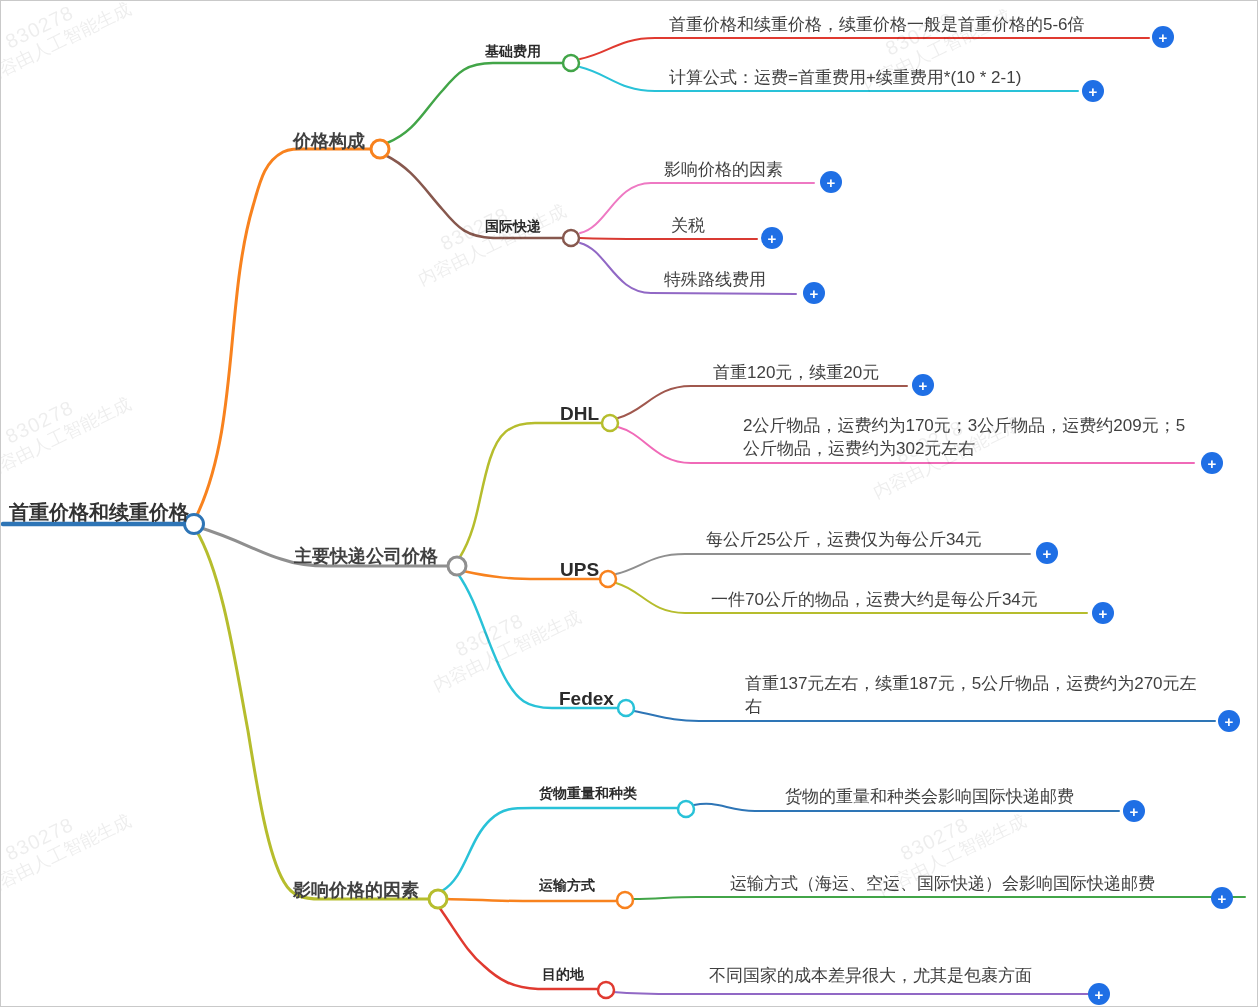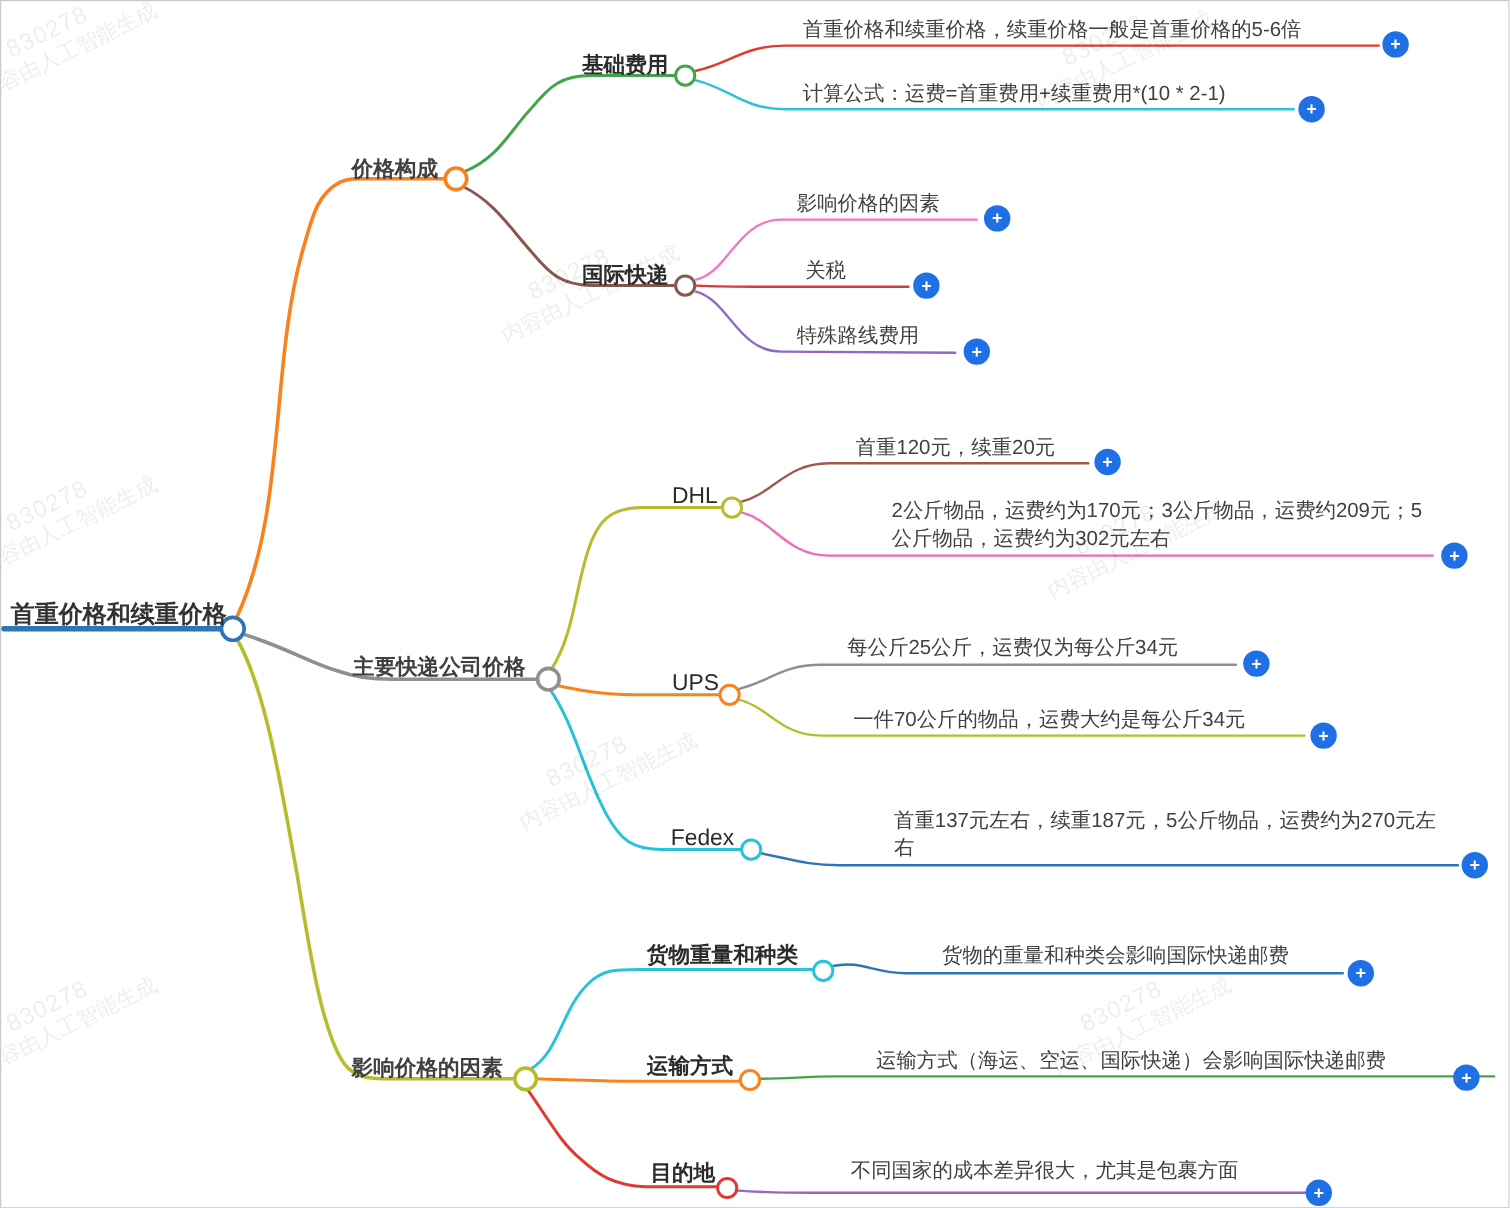--- a/index.html
+++ b/index.html
@@ -5,22 +5,22 @@
   html,body { margin:0; padding:0; background:#fff; }
   .canvas {
     position:relative; width:1258px; height:1007px; overflow:hidden;
     background:#fff; box-sizing:border-box; border:1px solid #c9c9c9;
     font-family:"Liberation Sans","DejaVu Sans",sans-serif;
   }
   svg.links { position:absolute; left:0; top:0; }
   .label { position:absolute; white-space:nowrap; color:#2f2f2f; line-height:1.25; }
   .lv0 { font-size:20px; font-weight:bold; color:#333; }
   .lv1 { font-size:18px; font-weight:bold; color:#404040; }
-  .lv2 { font-size:18px; font-weight:bold; color:#2b2b2b; }
-  .lv2en { font-size:19px; font-weight:normal; color:#2b2b2b;text-align:right; }
+  .lv2 { font-size:14px; font-weight:bold; color:#2b2b2b; }
+  .lv2en { font-size:19px; font-weight:bold; color:#2b2b2b;text-align:right; }
   .leaf { font-size:17px; font-weight:400; color:#404040; }
   .leaf.wrap { white-space:normal; line-height:23px;margin-left:28px; }
   .plus {
     position:absolute; width:22px; height:22px; border-radius:50%;
     background:#1f6fe5; color:#fff; display:flex; align-items:center; justify-content:center;
     font-size:15px; font-weight:bold; cursor:pointer; user-select:none;
   }
   .wm {
     position:absolute; transform:rotate(-26deg); color:rgba(0,0,0,0.07);
     pointer-events:none; line-height:1.15; white-space:nowrap;

